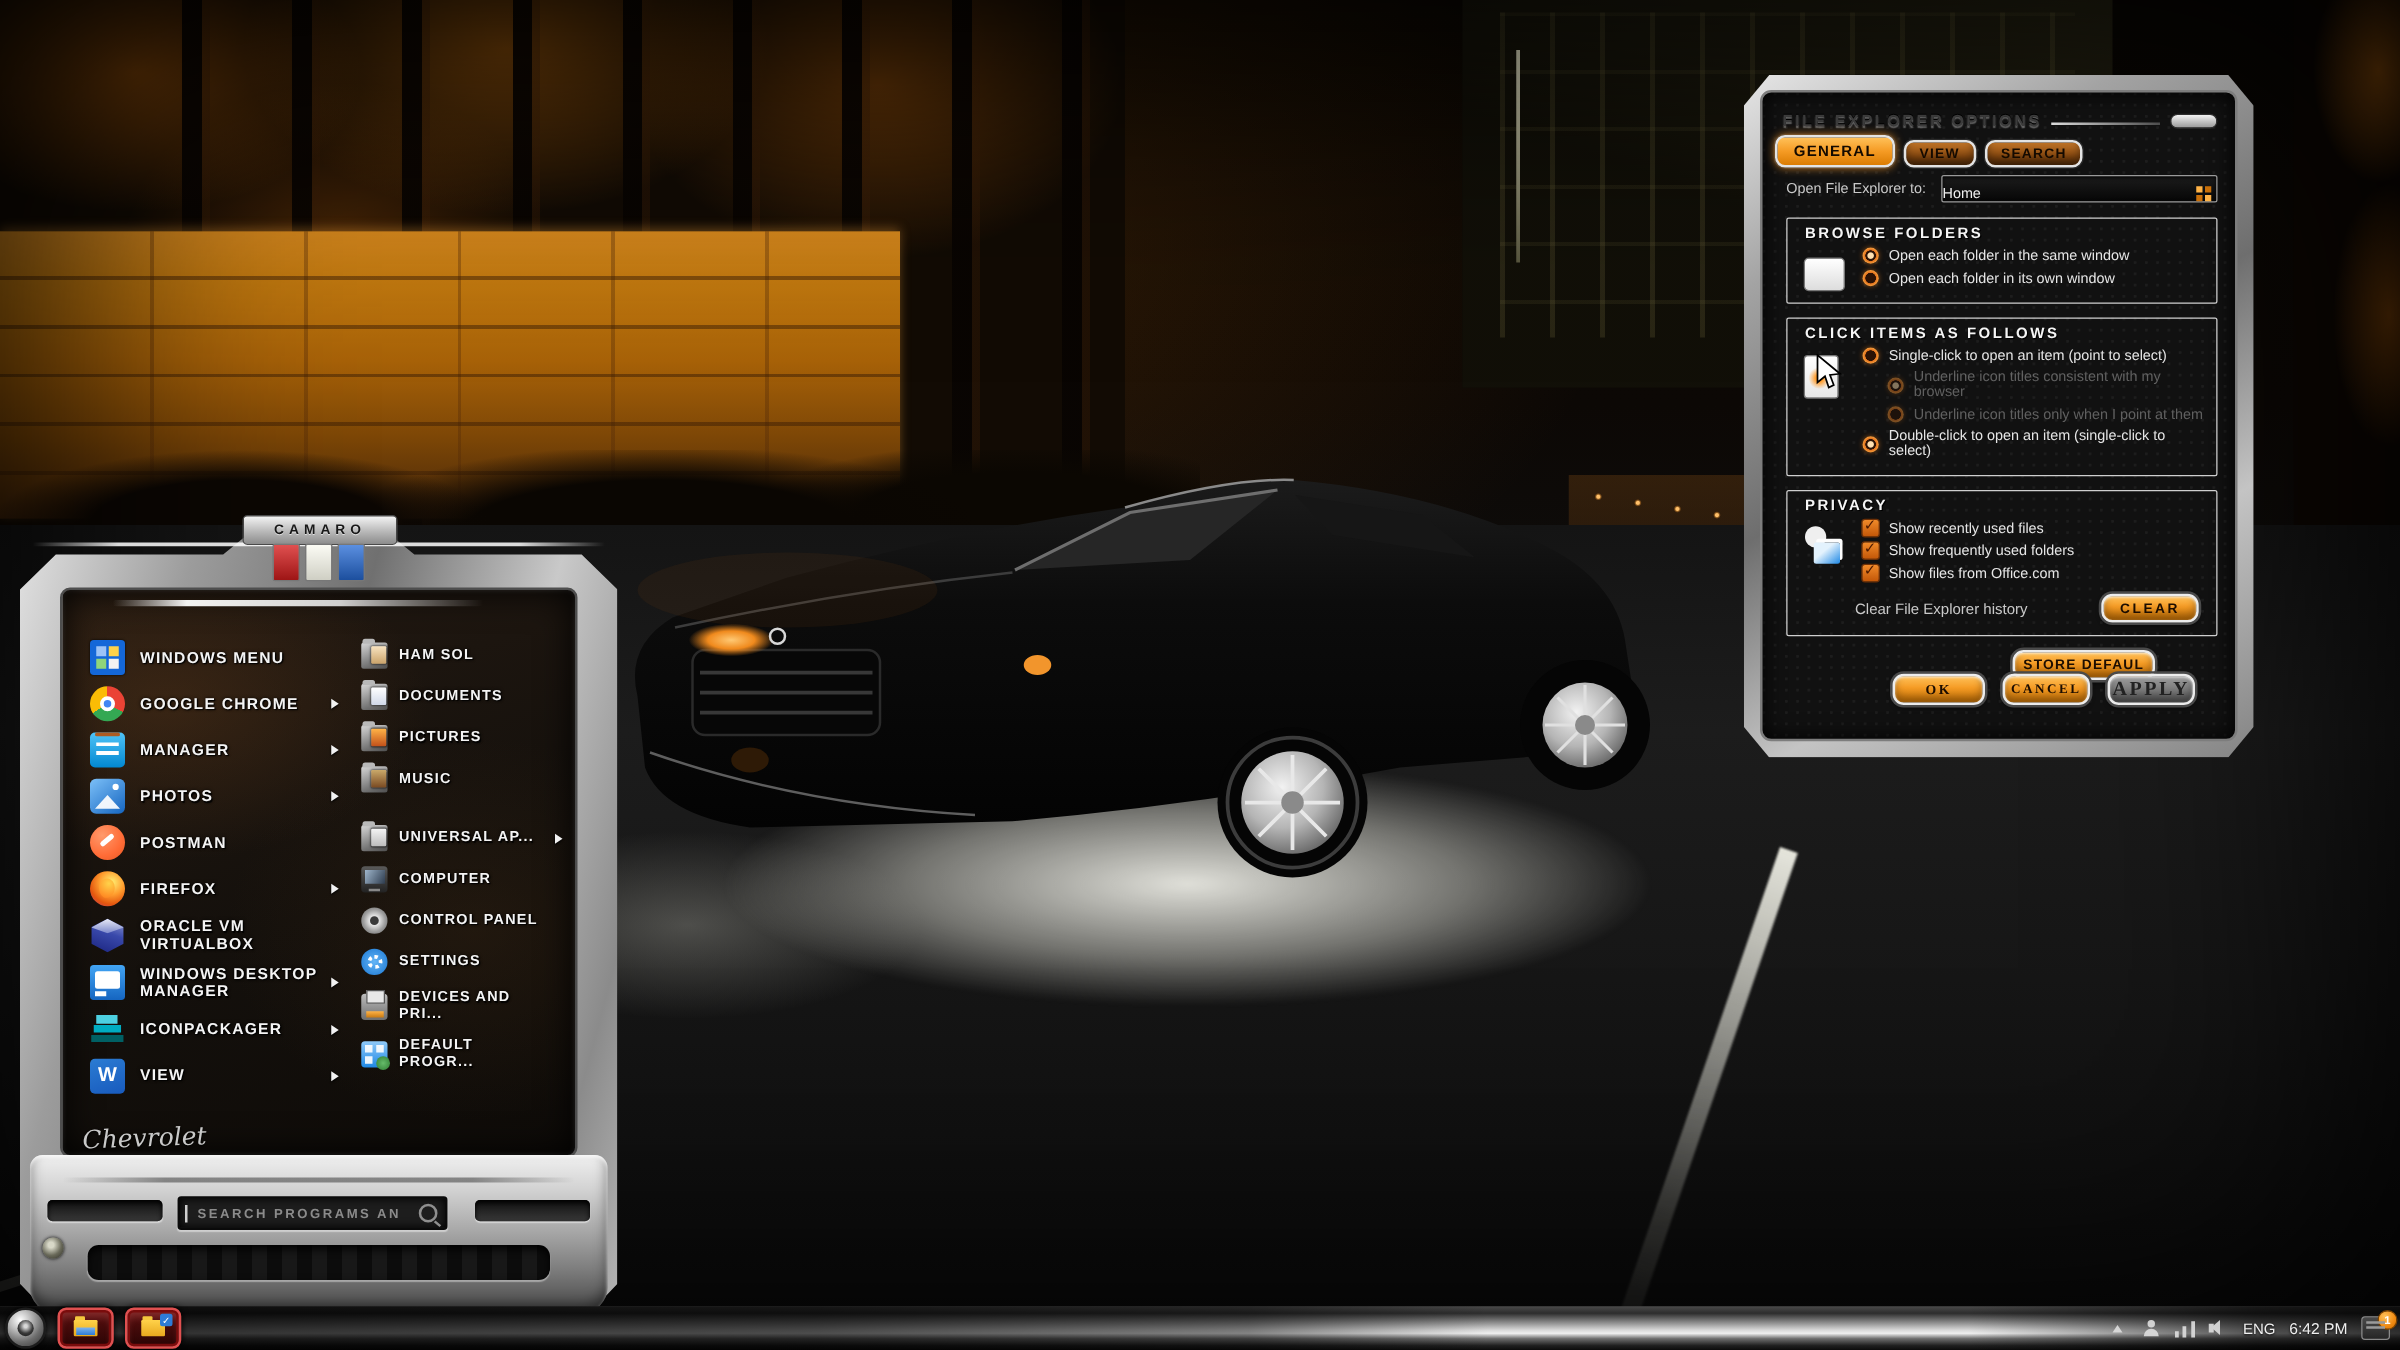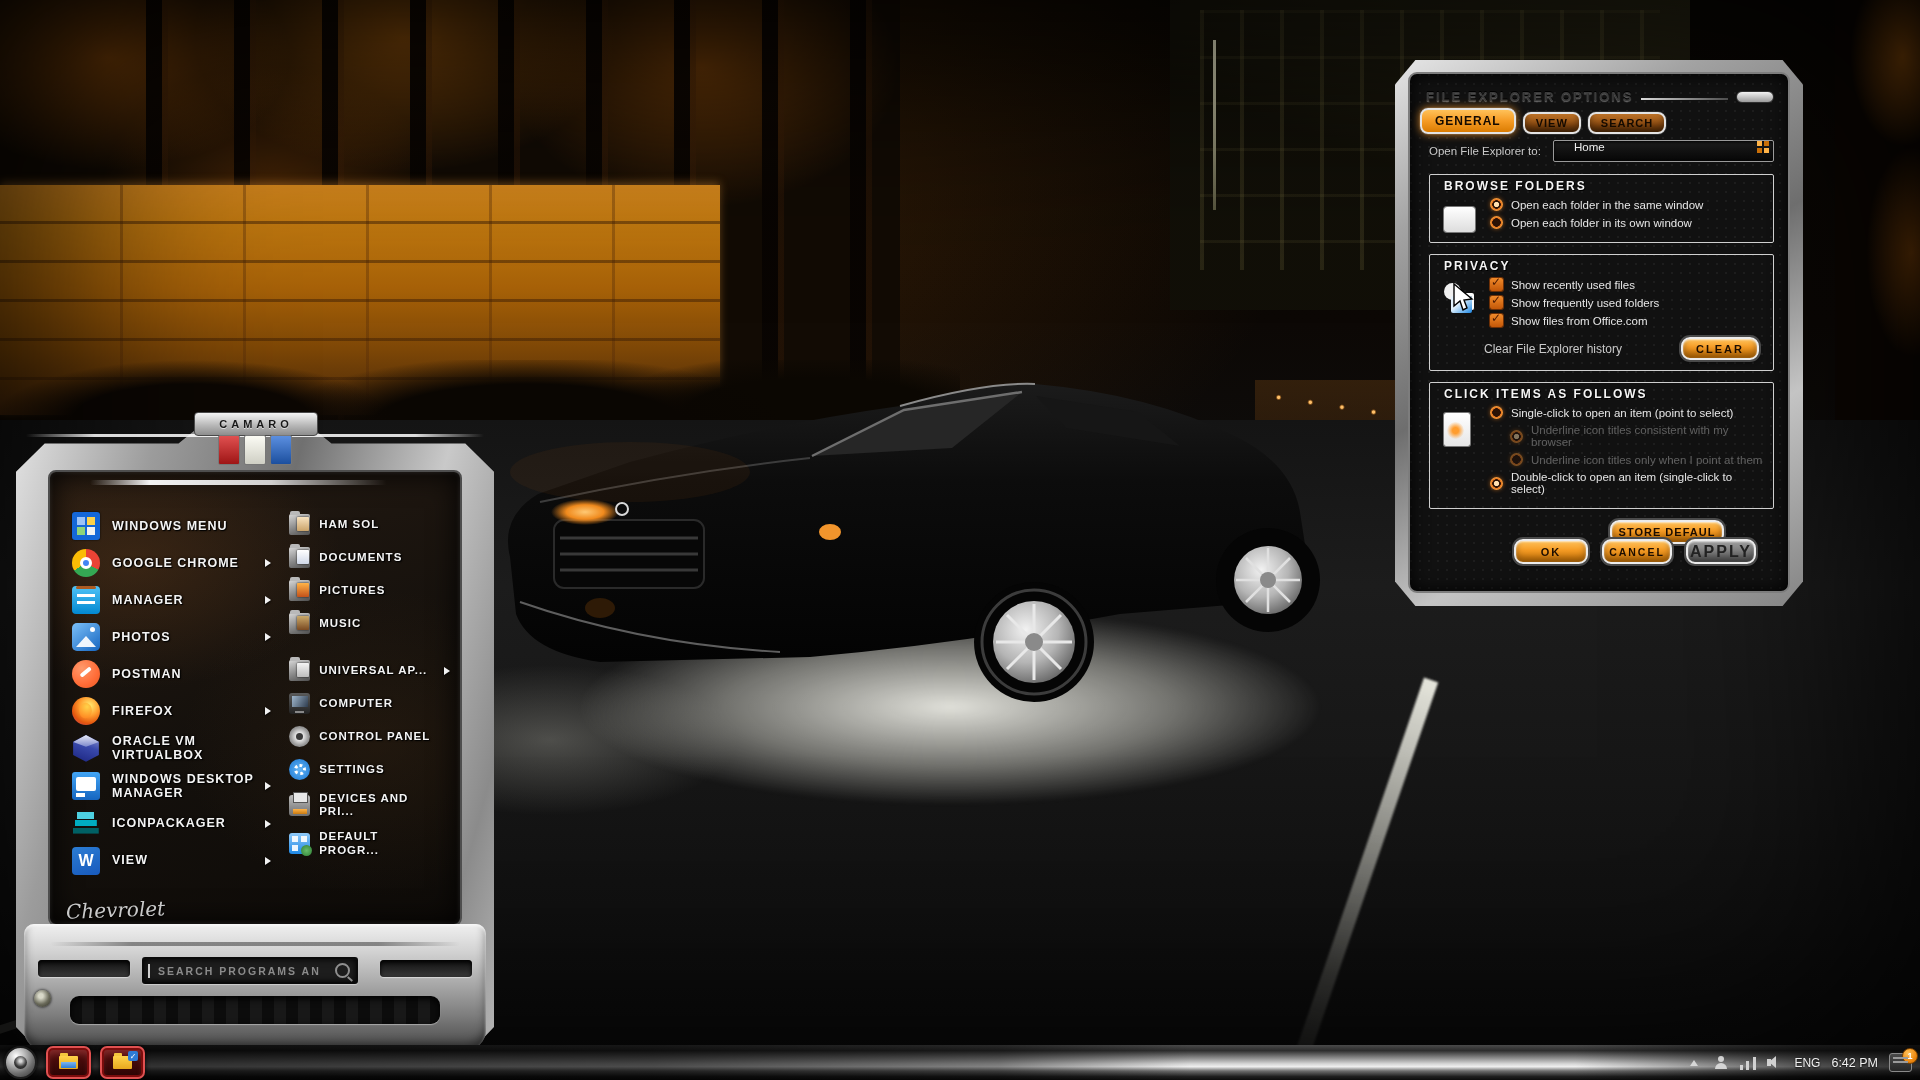--- a/index.html
+++ b/index.html
@@ -219,21 +219,21 @@
   .dlg-tabs{position:absolute;left:10px;top:34px;display:flex;align-items:flex-end;gap:7px;}
   .tab{border-radius:8px;border:2px solid #e3e3e3;box-shadow:0 0 0 1px #2a2a2a,inset 0 -5px 7px rgba(0,0,0,.4);
     background:linear-gradient(#c07428,#8a4a10 60%,#5f3108);color:#140a00;font-weight:bold;font-size:11px;
     letter-spacing:1px;padding:3px 11px;cursor:default;}
   .tab.active{background:linear-gradient(#ffc159,#f59b24 50%,#db7c02);box-shadow:0 0 8px rgba(255,157,46,.8),0 0 0 1px #2a2a2a;
     font-size:12px;padding:4px 13px;}
   .dlg-body{position:absolute;left:19px;right:14px;top:66px;}
   .open-row{display:flex;align-items:center;margin-bottom:12px;}
   .open-label{color:#c9c9c9;font-size:11.5px;width:124px;}
   .dd{flex:1;height:20px;border:1px solid #9a9a9a;border-radius:2px;background:linear-gradient(#1c1c1c,#060606);
-    box-shadow:inset 0 1px 3px #000;display:flex;align-items:flex-start;padding:0 4px 0 20px;}
+    box-shadow:inset 0 1px 3px #000;display:flex;align-items:flex-end;padding:0 4px 0 0;}
   .dd-value{flex:1;color:#eee;font-size:11.5px;}
   .dd-ic{width:12px;height:12px;flex:0 0 auto;background:
     linear-gradient(#ffb347 0 0) left top/5px 5px no-repeat,
     linear-gradient(#c96f08 0 0) right top/5px 5px no-repeat,
     linear-gradient(#c96f08 0 0) left bottom/5px 5px no-repeat,
     linear-gradient(#ffb347 0 0) right bottom/5px 5px no-repeat;}
   .grp{position:relative;border:1px solid #cfcfcf;border-radius:2px;margin-bottom:11px;padding:4px 8px 8px;}
   .grp-title{font-weight:bold;color:#f5f5f5;letter-spacing:2px;font-size:12px;padding-left:6px;
     text-shadow:1px 1px 0 #000;margin-bottom:3px;}
   .grp-icon{position:absolute;left:14px;}
@@ -259,21 +259,21 @@
   .opt.checked .chk::after{content:"\2713";position:absolute;left:1px;top:-3px;color:#4a1800;font-size:12px;font-weight:bold;}
   .clear-row{display:flex;align-items:center;justify-content:space-between;margin:10px 6px 2px 46px;}
   .clear-label{color:#c9c9c9;font-size:12px;}
   .mbtn{border-radius:9px;border:2px solid #ececec;cursor:default;
     box-shadow:0 0 0 2px #4a4a4a,0 2px 4px rgba(0,0,0,.65),inset 0 1px 2px rgba(255,255,255,.7),inset 0 -5px 7px rgba(0,0,0,.35);
     background:linear-gradient(#ffc159,#f59b24 45%,#d97c05);color:#1c0d00;font-weight:bold;
     letter-spacing:2px;font-size:11px;display:flex;align-items:center;justify-content:center;}
   .btn-clear{width:74px;height:19px;}
   .store-row{display:flex;justify-content:flex-end;padding-right:50px;margin-top:4px;}
   .btn-store{width:110px;height:20px;letter-spacing:1px;}
-  .dlg-buttons{position:absolute;left:0;right:32px;top:465px;display:flex;justify-content:flex-end;gap:14px;}
+  .dlg-buttons{position:absolute;left:0;right:32px;top:465px;display:flex;justify-content:flex-end;gap:14px;font-family:Liberation Serif, serif;}
   .btn-ok{width:70px;height:21px;}
   .btn-cancel{width:66px;height:21px;font-size:10.5px;}
   .btn-apply{width:66px;height:21px;font-size:16px;background:linear-gradient(#9e9e9e,#5a5a5a);color:#222;}
 
   
   #taskbar{left:0;bottom:0;width:1920px;height:35px;z-index:30;
     background:linear-gradient(180deg,#4a4a4a 0%,#2d2d2d 16%,#8f8f8f 38%,#d7d7d7 54%,#efefef 62%,#6e6e6e 74%,#1f1f1f 90%,#0c0c0c 100%);}
   #taskbar .tb-shade{position:absolute;inset:0;background:
     linear-gradient(90deg,rgba(0,0,0,.82) 0%,rgba(0,0,0,.68) 34%,rgba(0,0,0,.45) 52%,rgba(0,0,0,0) 62%,rgba(0,0,0,0) 82%,rgba(0,0,0,.65) 94%,rgba(0,0,0,.8) 100%);}
   .tb-left{position:absolute;left:4px;top:0;height:100%;display:flex;align-items:center;gap:9px;}
@@ -584,20 +584,47 @@
               </div>
 
               <div class="opt">
                 <span class="radio"></span>
                 <span class="opt-label">Open each folder in its own window</span>
               </div>
             </div>
         </div>
 
         <div class="grp">
+          <div class="grp-title">CLICK ITEMS AS FOLLOWS</div>
+          <span class="grp-icon ic-click"></span>
+          <div>
+
+              <div class="opt">
+                <span class="radio"></span>
+                <span class="opt-label">Single-click to open an item (point to select)</span>
+              </div>
+
+              <div class="opt selected disabled sub">
+                <span class="radio"></span>
+                <span class="opt-label">Underline icon titles consistent with my browser</span>
+              </div>
+
+              <div class="opt disabled sub">
+                <span class="radio"></span>
+                <span class="opt-label">Underline icon titles only when I point at them</span>
+              </div>
+
+              <div class="opt selected">
+                <span class="radio"></span>
+                <span class="opt-label">Double-click to open an item (single-click to select)</span>
+              </div>
+            </div>
+        </div>
+
+        <div class="grp">
           <div class="grp-title">PRIVACY</div>
           <span class="grp-icon ic-privacy"></span>
           <div>
 
               <div class="opt checked">
                 <span class="chk"></span>
                 <span class="opt-label">Show recently used files</span>
               </div>
 
               <div class="opt checked">
@@ -609,47 +636,20 @@
                 <span class="chk"></span>
                 <span class="opt-label">Show files from Office.com</span>
               </div>
             </div>
           <div class="clear-row">
             <span class="clear-label">Clear File Explorer history</span>
             <div class="mbtn btn-clear">
               <span>CLEAR</span>
             </div>
           </div>
-        </div>
-
-        <div class="grp">
-          <div class="grp-title">CLICK ITEMS AS FOLLOWS</div>
-          <span class="grp-icon ic-click"></span>
-          <div>
-
-              <div class="opt">
-                <span class="radio"></span>
-                <span class="opt-label">Single-click to open an item (point to select)</span>
-              </div>
-
-              <div class="opt selected disabled sub">
-                <span class="radio"></span>
-                <span class="opt-label">Underline icon titles consistent with my browser</span>
-              </div>
-
-              <div class="opt disabled sub">
-                <span class="radio"></span>
-                <span class="opt-label">Underline icon titles only when I point at them</span>
-              </div>
-
-              <div class="opt selected">
-                <span class="radio"></span>
-                <span class="opt-label">Double-click to open an item (single-click to select)</span>
-              </div>
-            </div>
         </div>
 
         <div class="store-row">
           <div class="mbtn btn-store">
             <span>STORE DEFAUL</span>
           </div>
         </div>
       </div>
 
       <div class="dlg-buttons">

